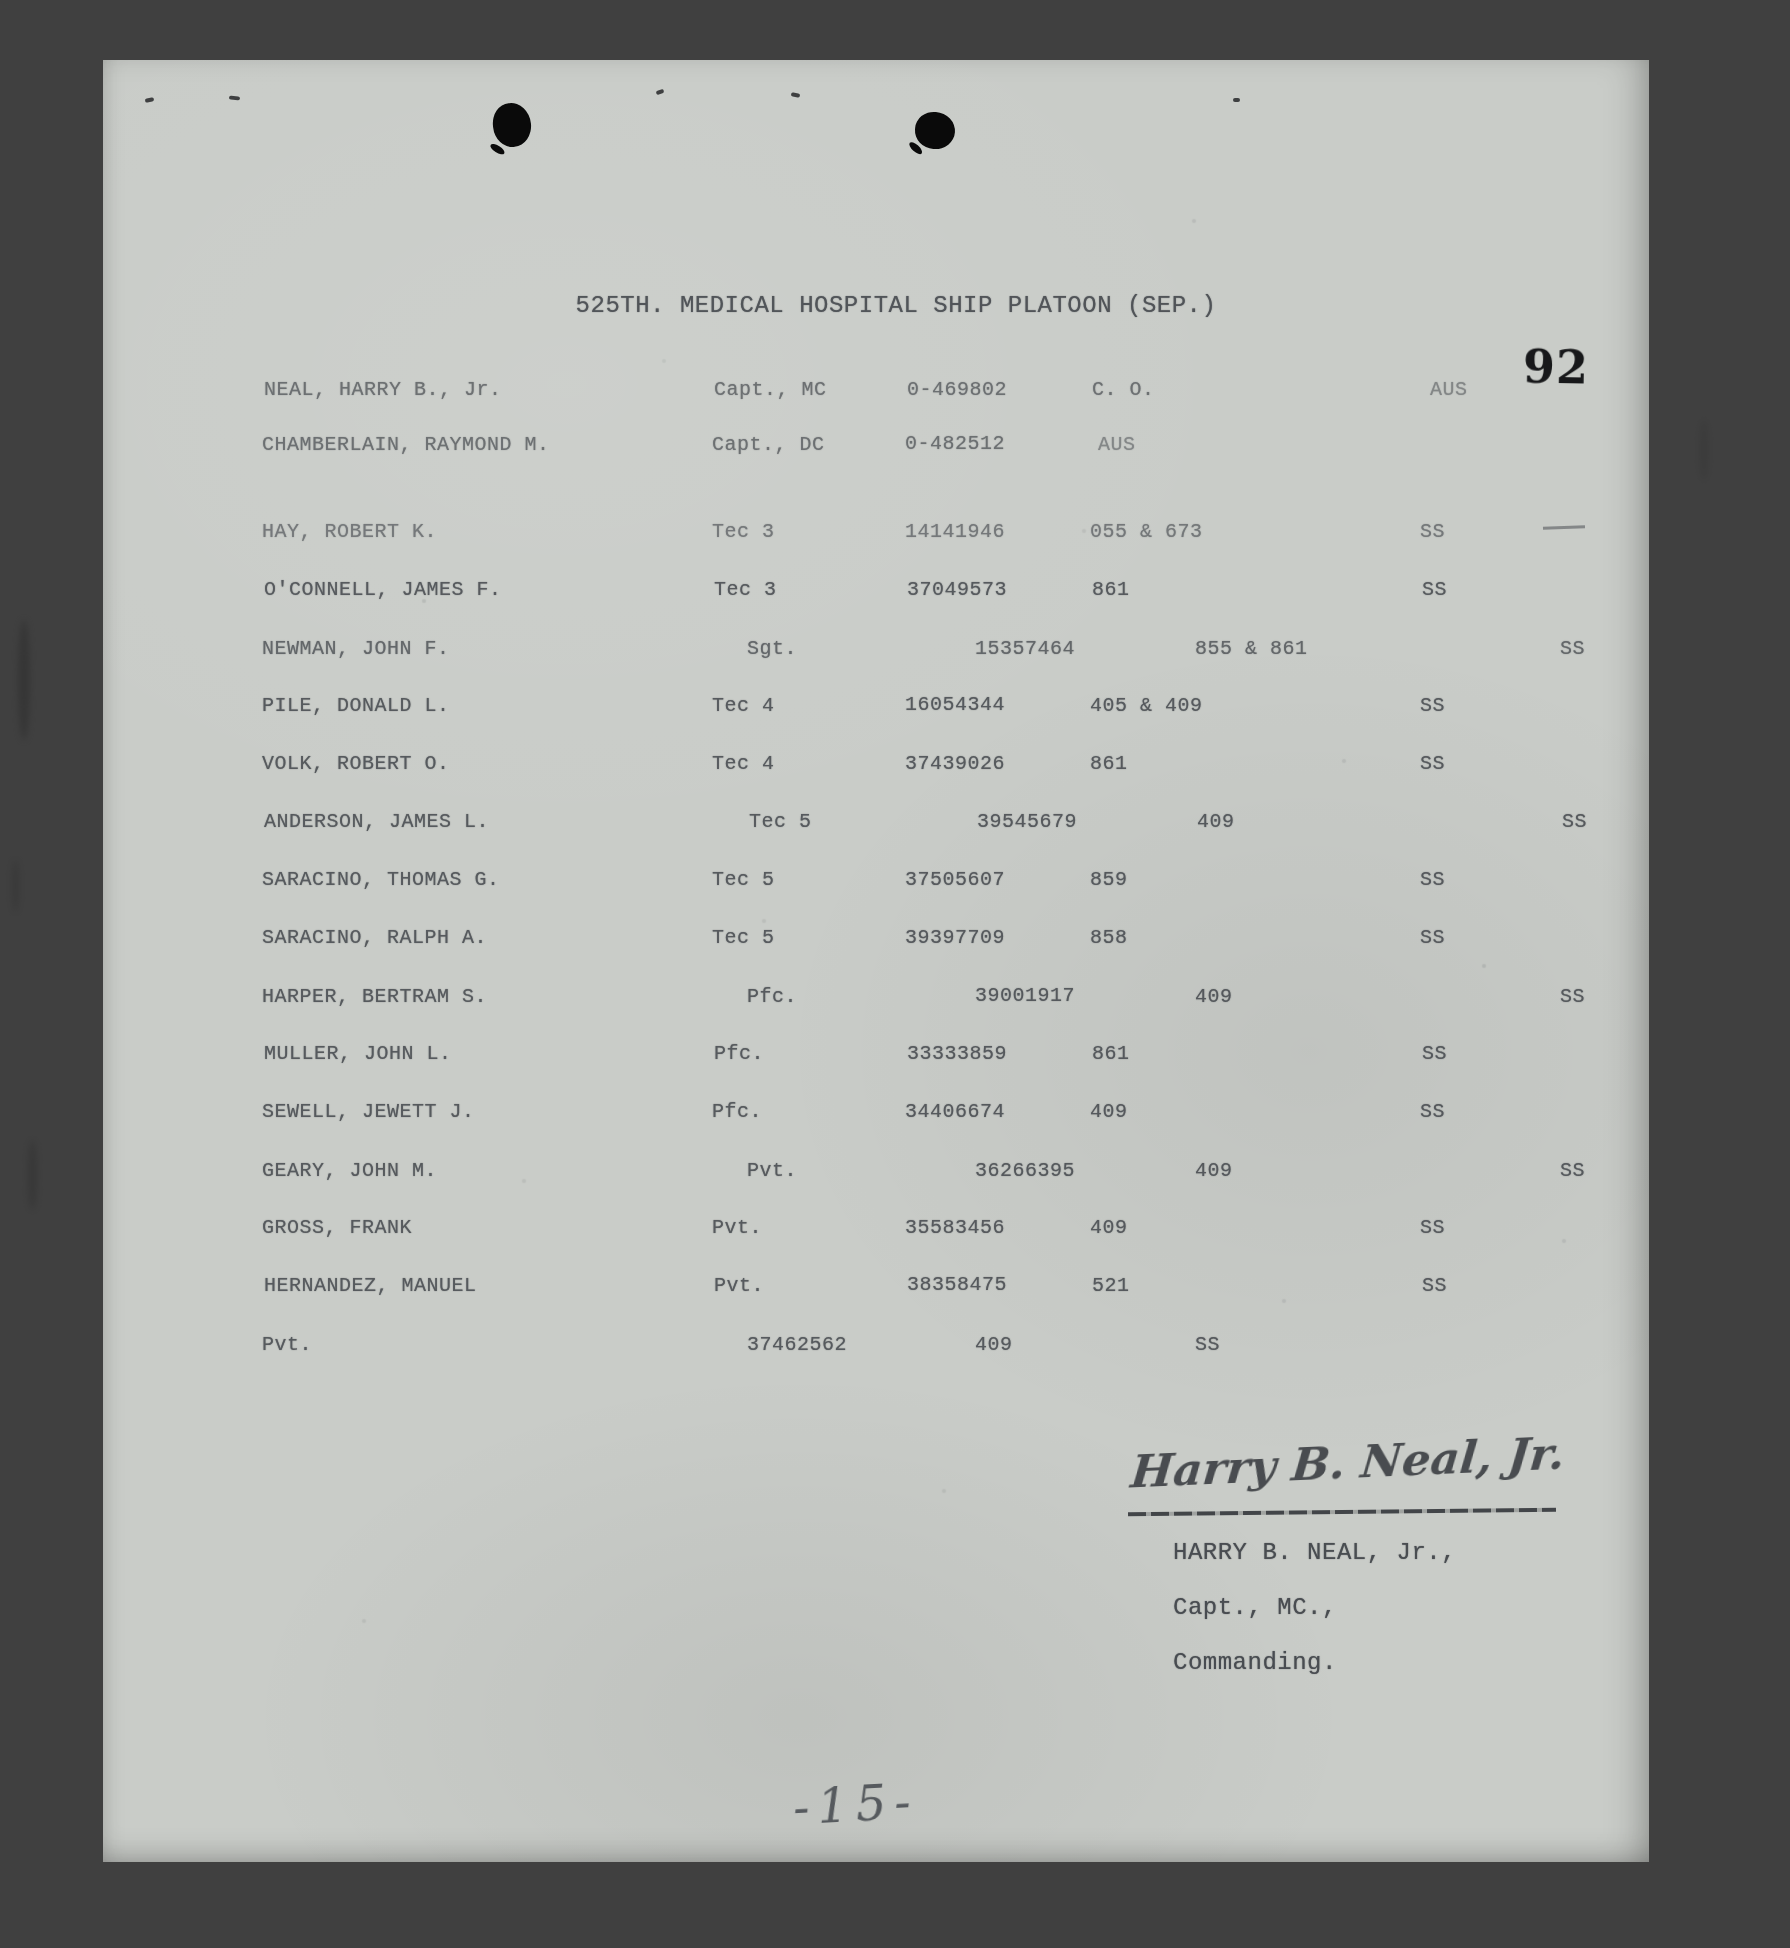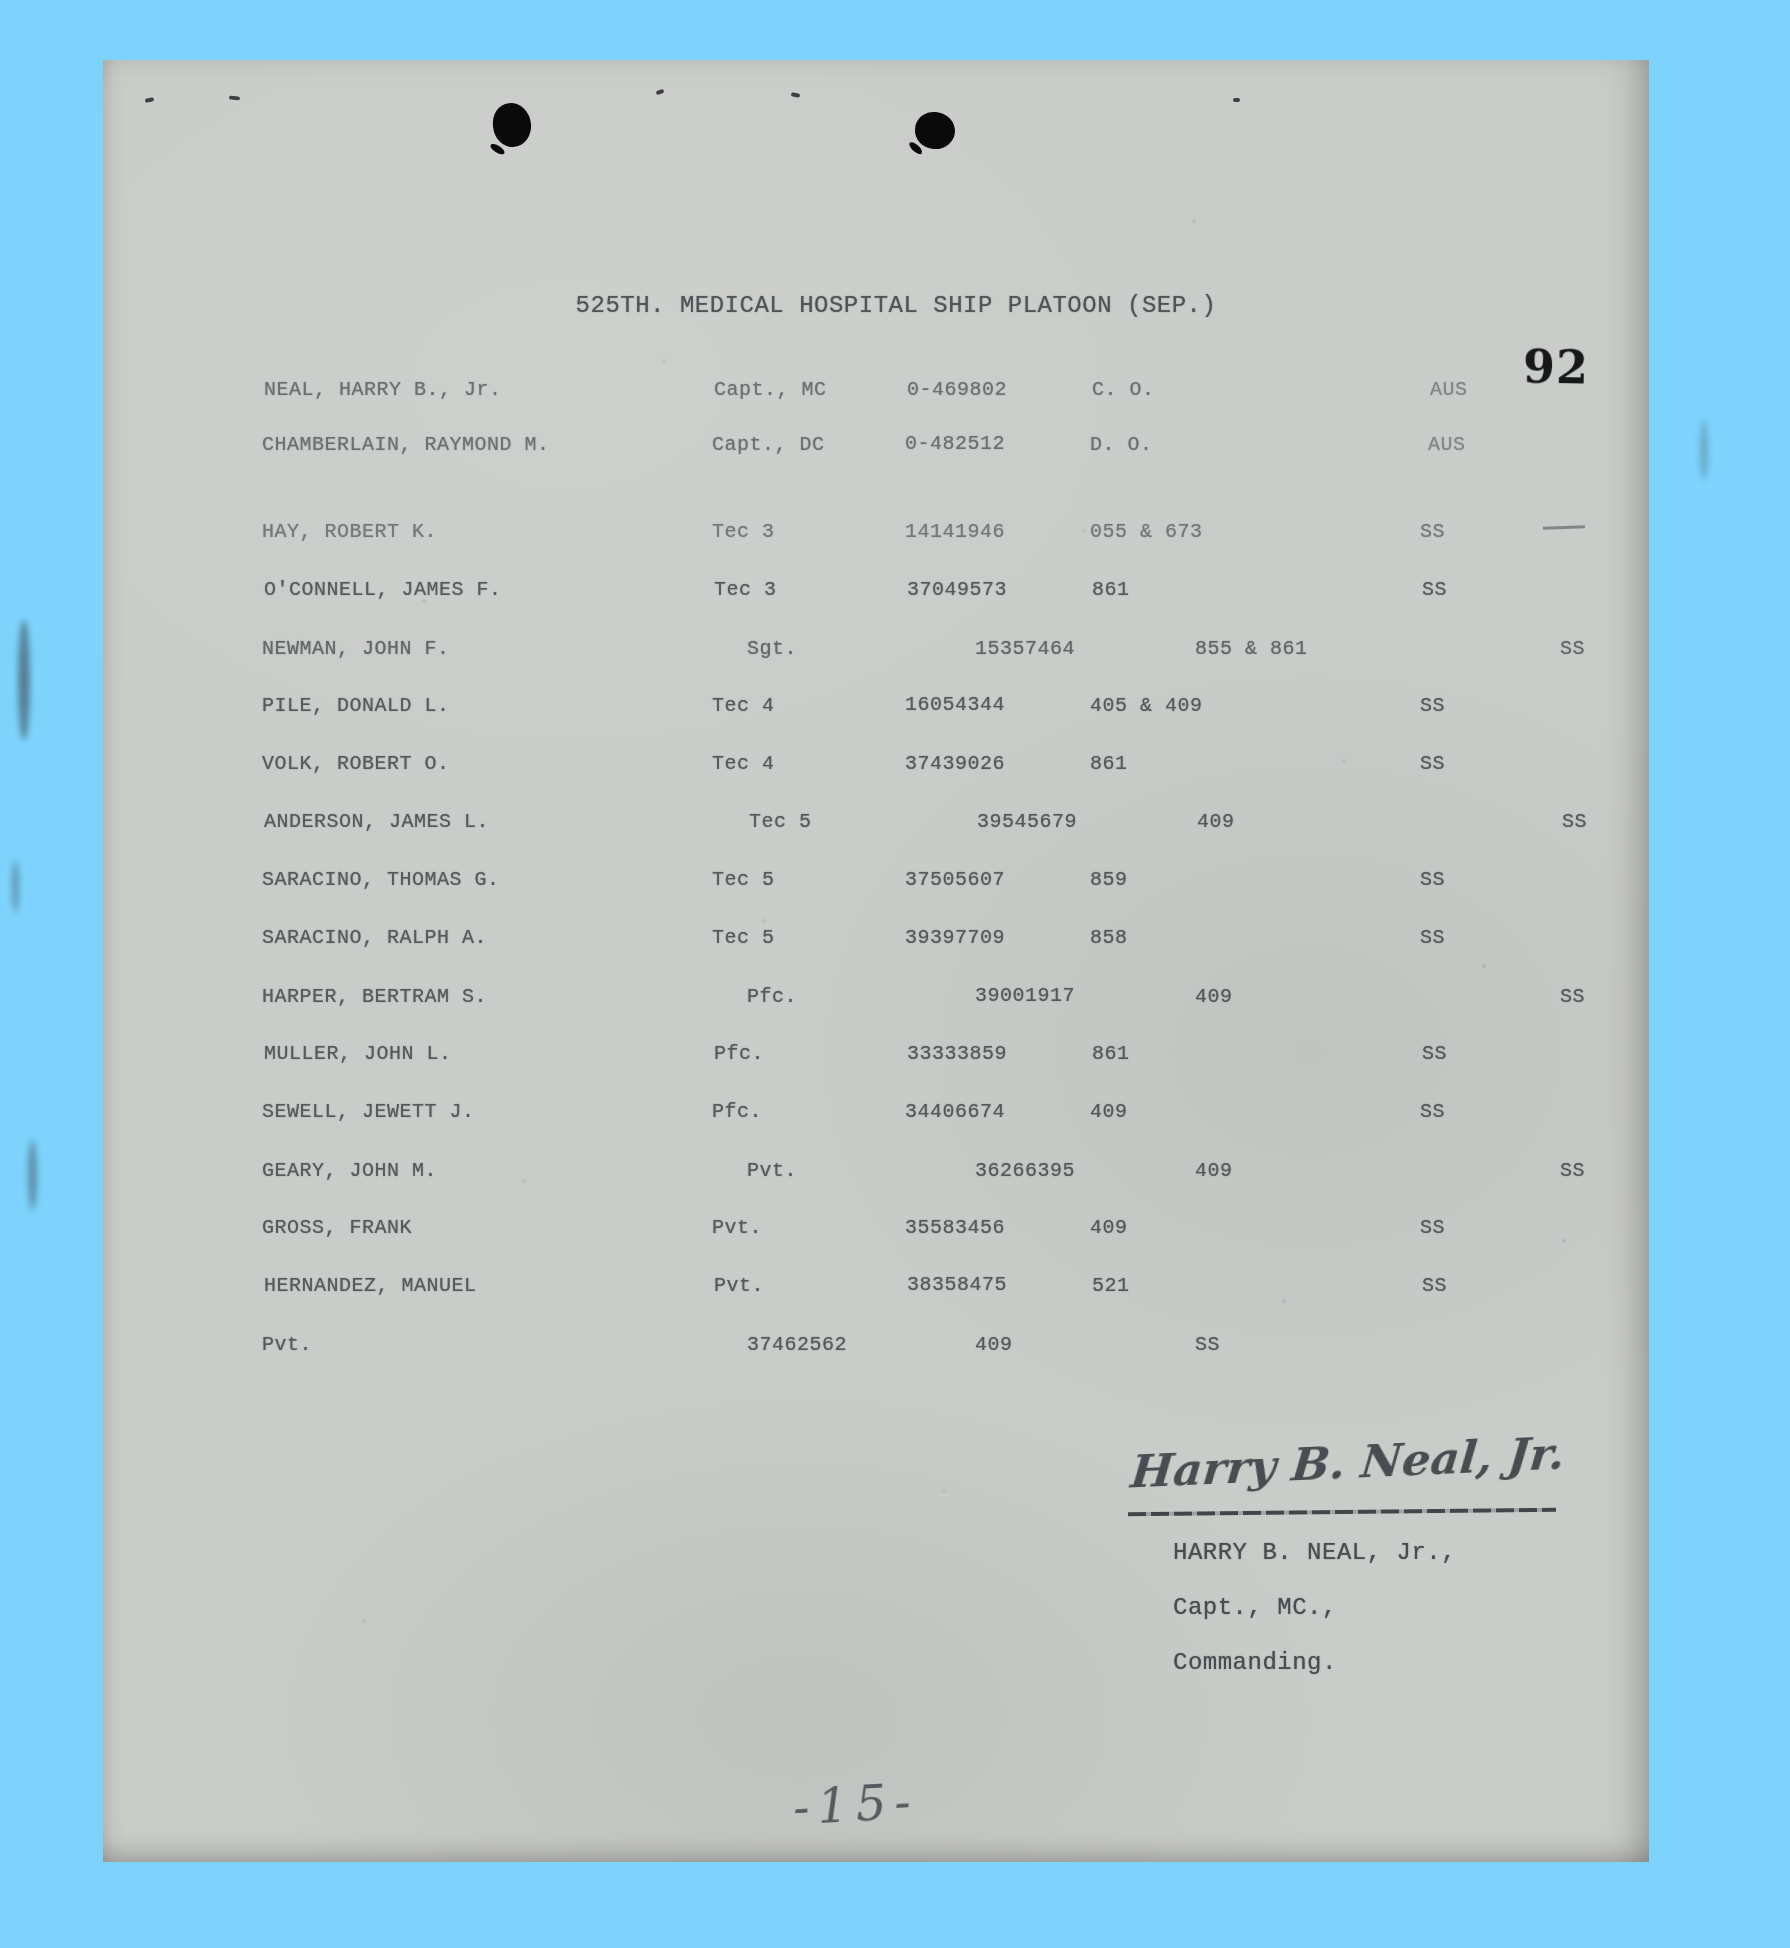--- a/index.html
+++ b/index.html
@@ -1,18 +1,18 @@
 <!DOCTYPE html>
 <html><head>
 <meta charset="utf-8">
 <style>
   html,body{margin:0;padding:0;background:#060606;}
   .stage{
     position:relative;width:1790px;height:1948px;overflow:hidden;
-    background:#7dd3fc;
+    background:#404040;
     font-family:"Liberation Mono", monospace;
   }
   
   .smudge{position:absolute;background:#2c2c2c;filter:blur(3px);border-radius:50%;}
   .sm1{left:18px;top:620px;width:12px;height:120px;opacity:.5;}
   .sm2{left:28px;top:1140px;width:9px;height:70px;opacity:.4;}
   .sm3{left:12px;top:860px;width:7px;height:52px;opacity:.35;}
   .sm4{left:1700px;top:420px;width:8px;height:60px;opacity:.25;}
 
   .paper{
@@ -126,21 +126,20 @@
           <span class="cell cell-name">NEAL, HARRY B., Jr.</span>
           <span class="cell cell-rank">Capt., MC</span>
           <span class="cell cell-serial">0-469802</span>
           <span class="cell cell-duty">C. O.</span>
           <span class="cell cell-component">AUS</span>
         </div>
         <div class="row officer">
           <span class="cell cell-name">CHAMBERLAIN, RAYMOND M.</span>
           <span class="cell cell-rank">Capt., DC</span>
           <span class="cell cell-serial">0-482512</span>
-          <span class="cell cell-duty">D. O.</span>
           <span class="cell cell-component">AUS</span>
         </div>
         <div class="group-gap"></div>
         <div class="row enlisted">
           <span class="cell cell-name">HAY, ROBERT K.</span>
           <span class="cell cell-rank">Tec 3</span>
           <span class="cell cell-serial">14141946</span>
           <span class="cell cell-duty">055 &amp; 673</span>
           <span class="cell cell-component">SS</span>
         </div>

